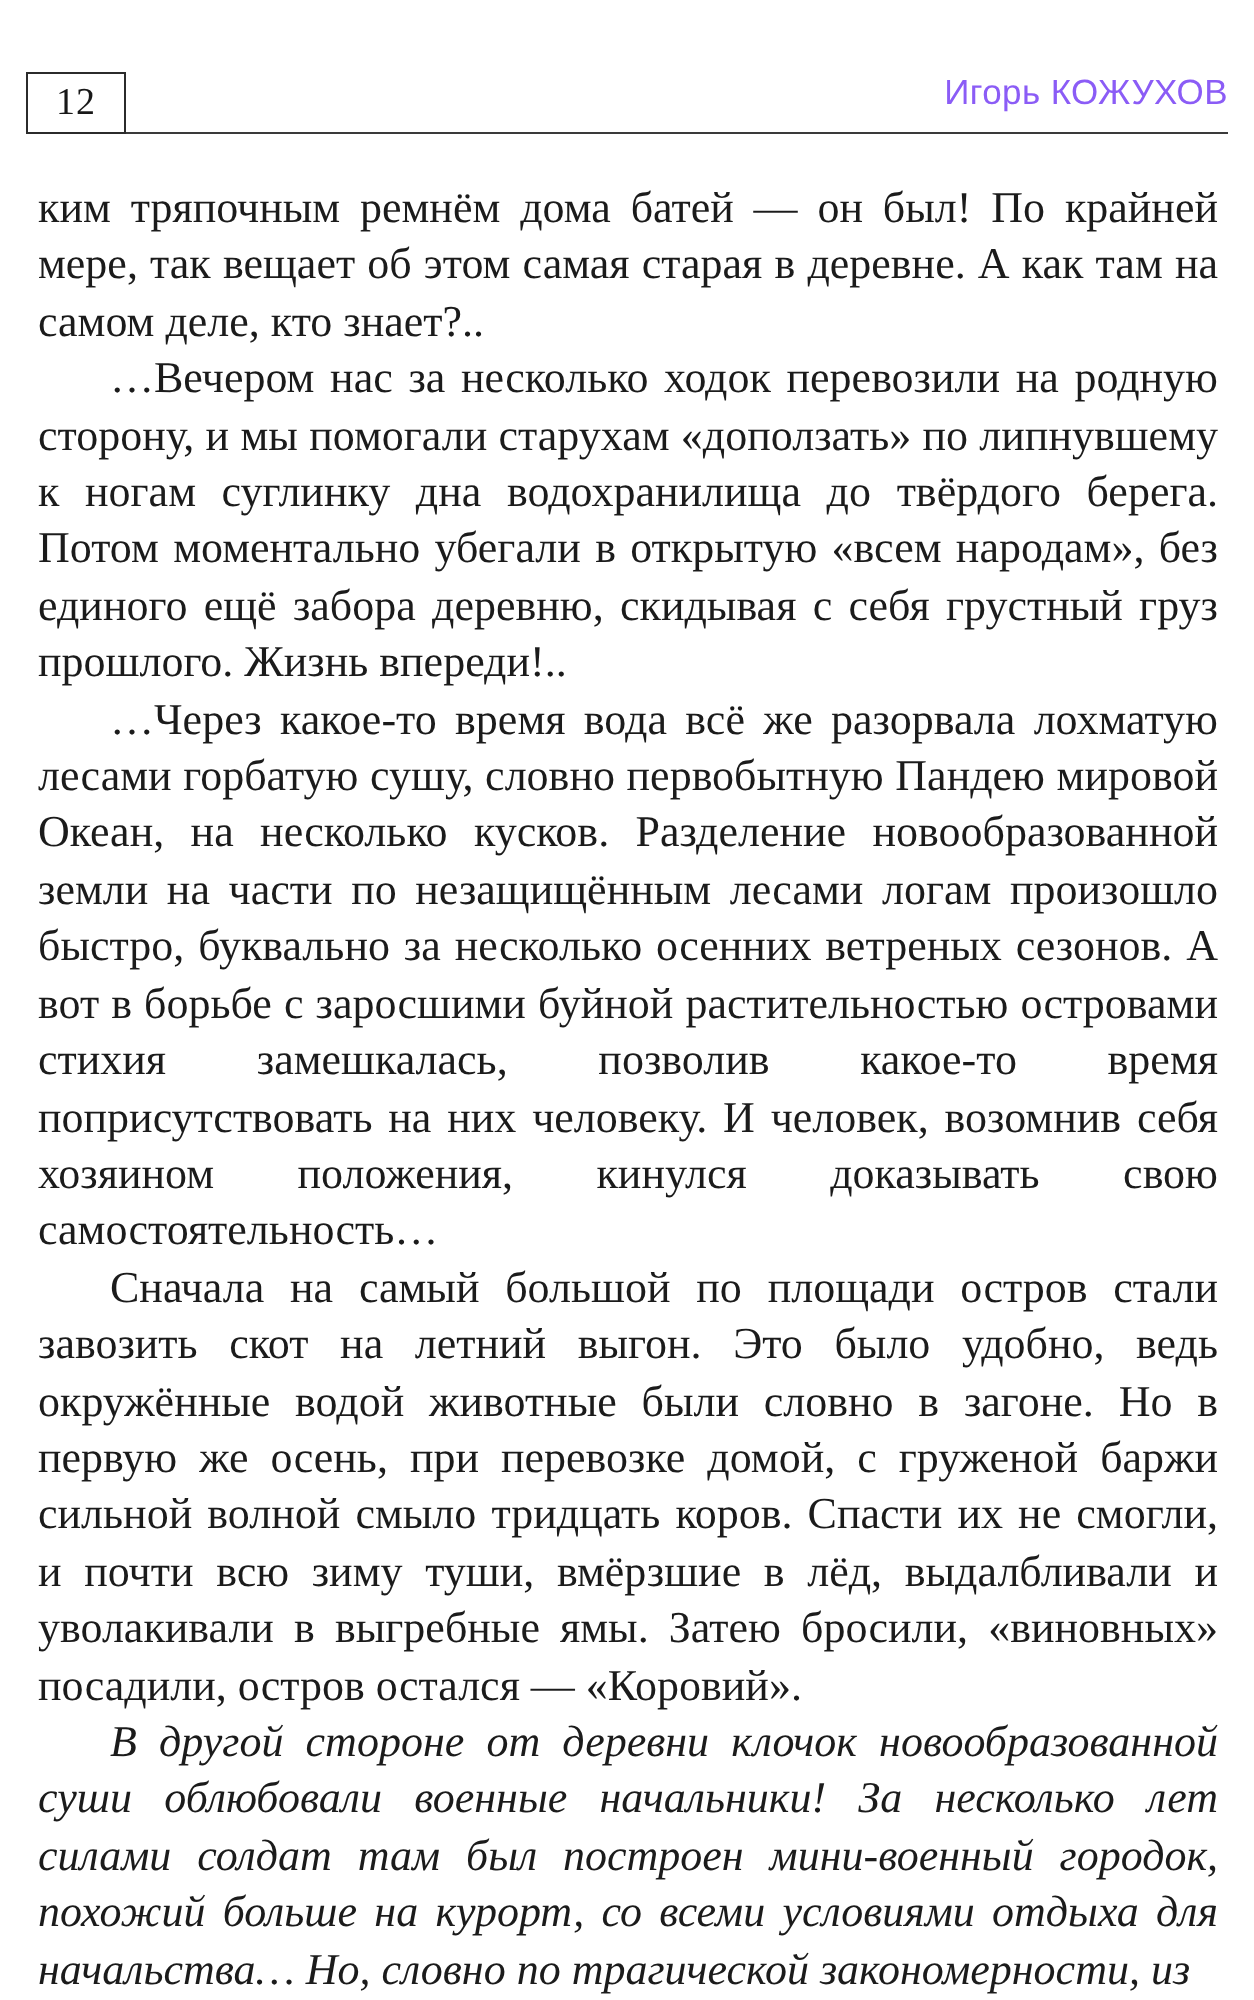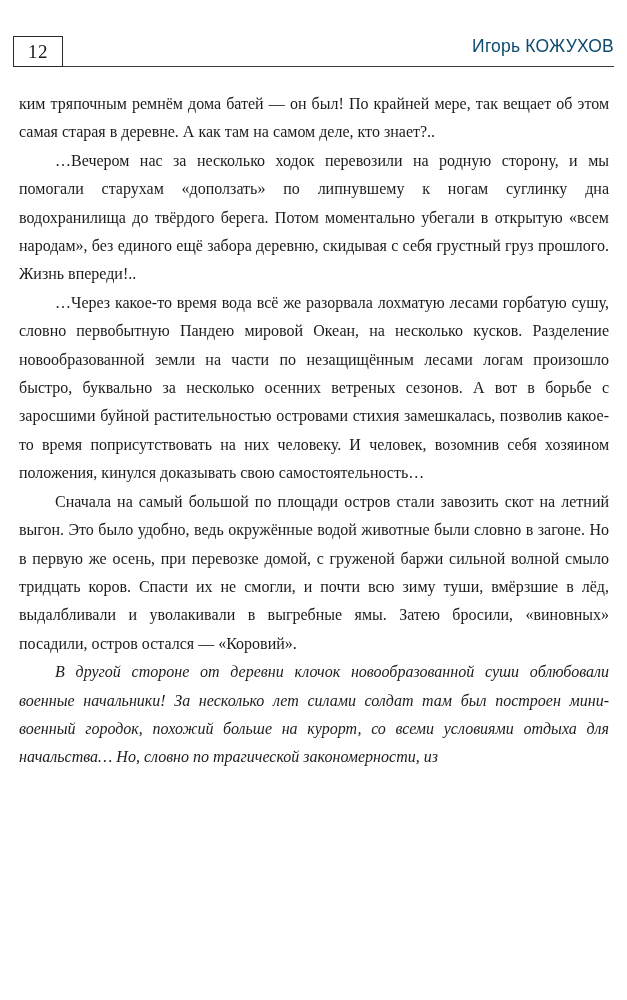--- a/index.html
+++ b/index.html
@@ -48,41 +48,41 @@
     color: #181818;
     letter-spacing: 0.5px;
   }
   .author-line {
     position: absolute;
     right: 0;
     top: 2px;
     font-family: "Liberation Sans", "DejaVu Sans", sans-serif;
     font-size: 17.5px;
     line-height: 1;
-    color: #0c4a6e;
+    color: #8b5cf6;
     letter-spacing: 0.2px;
     white-space: nowrap;
   }
   .head-rule {
     position: absolute;
     left: 0;
     top: 30px;
     width: 601px;
     height: 0;
     border-top: 1.7px solid #3a3a3a;
     z-index: 1;
   }
 
   
   .body-text {
     position: absolute;
     left: 19px;
     top: 90px;
     width: 590px;
-    font-size: 16px;
+    font-size: 22px;
     line-height: 28.4px;
     text-align: justify;
     text-justify: inter-word;
     hyphens: manual;
     -webkit-hyphens: manual;
   }
   .body-text p {
     margin: 0;
     text-indent: 36px;
     text-align: justify;

